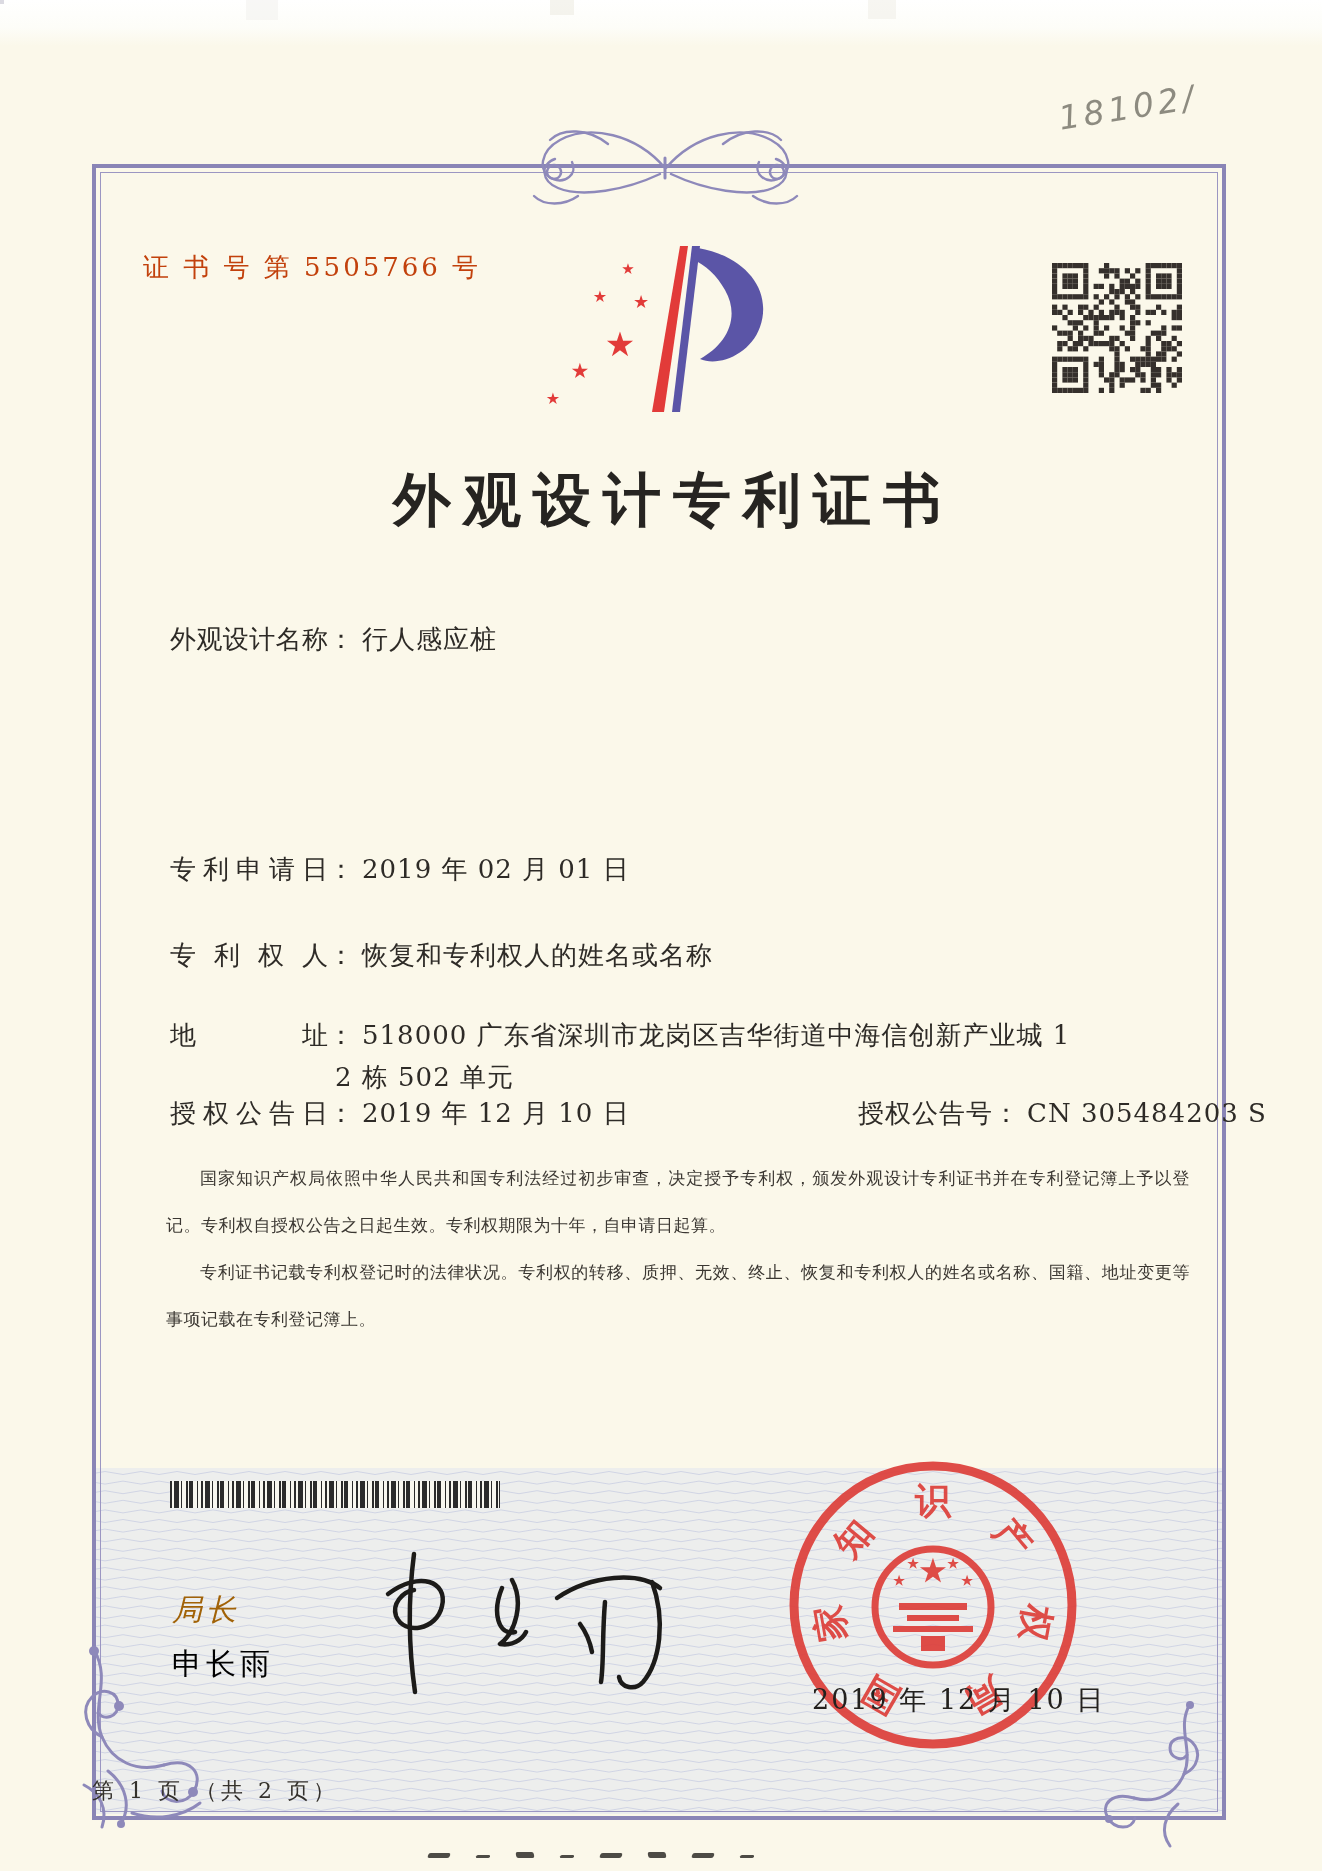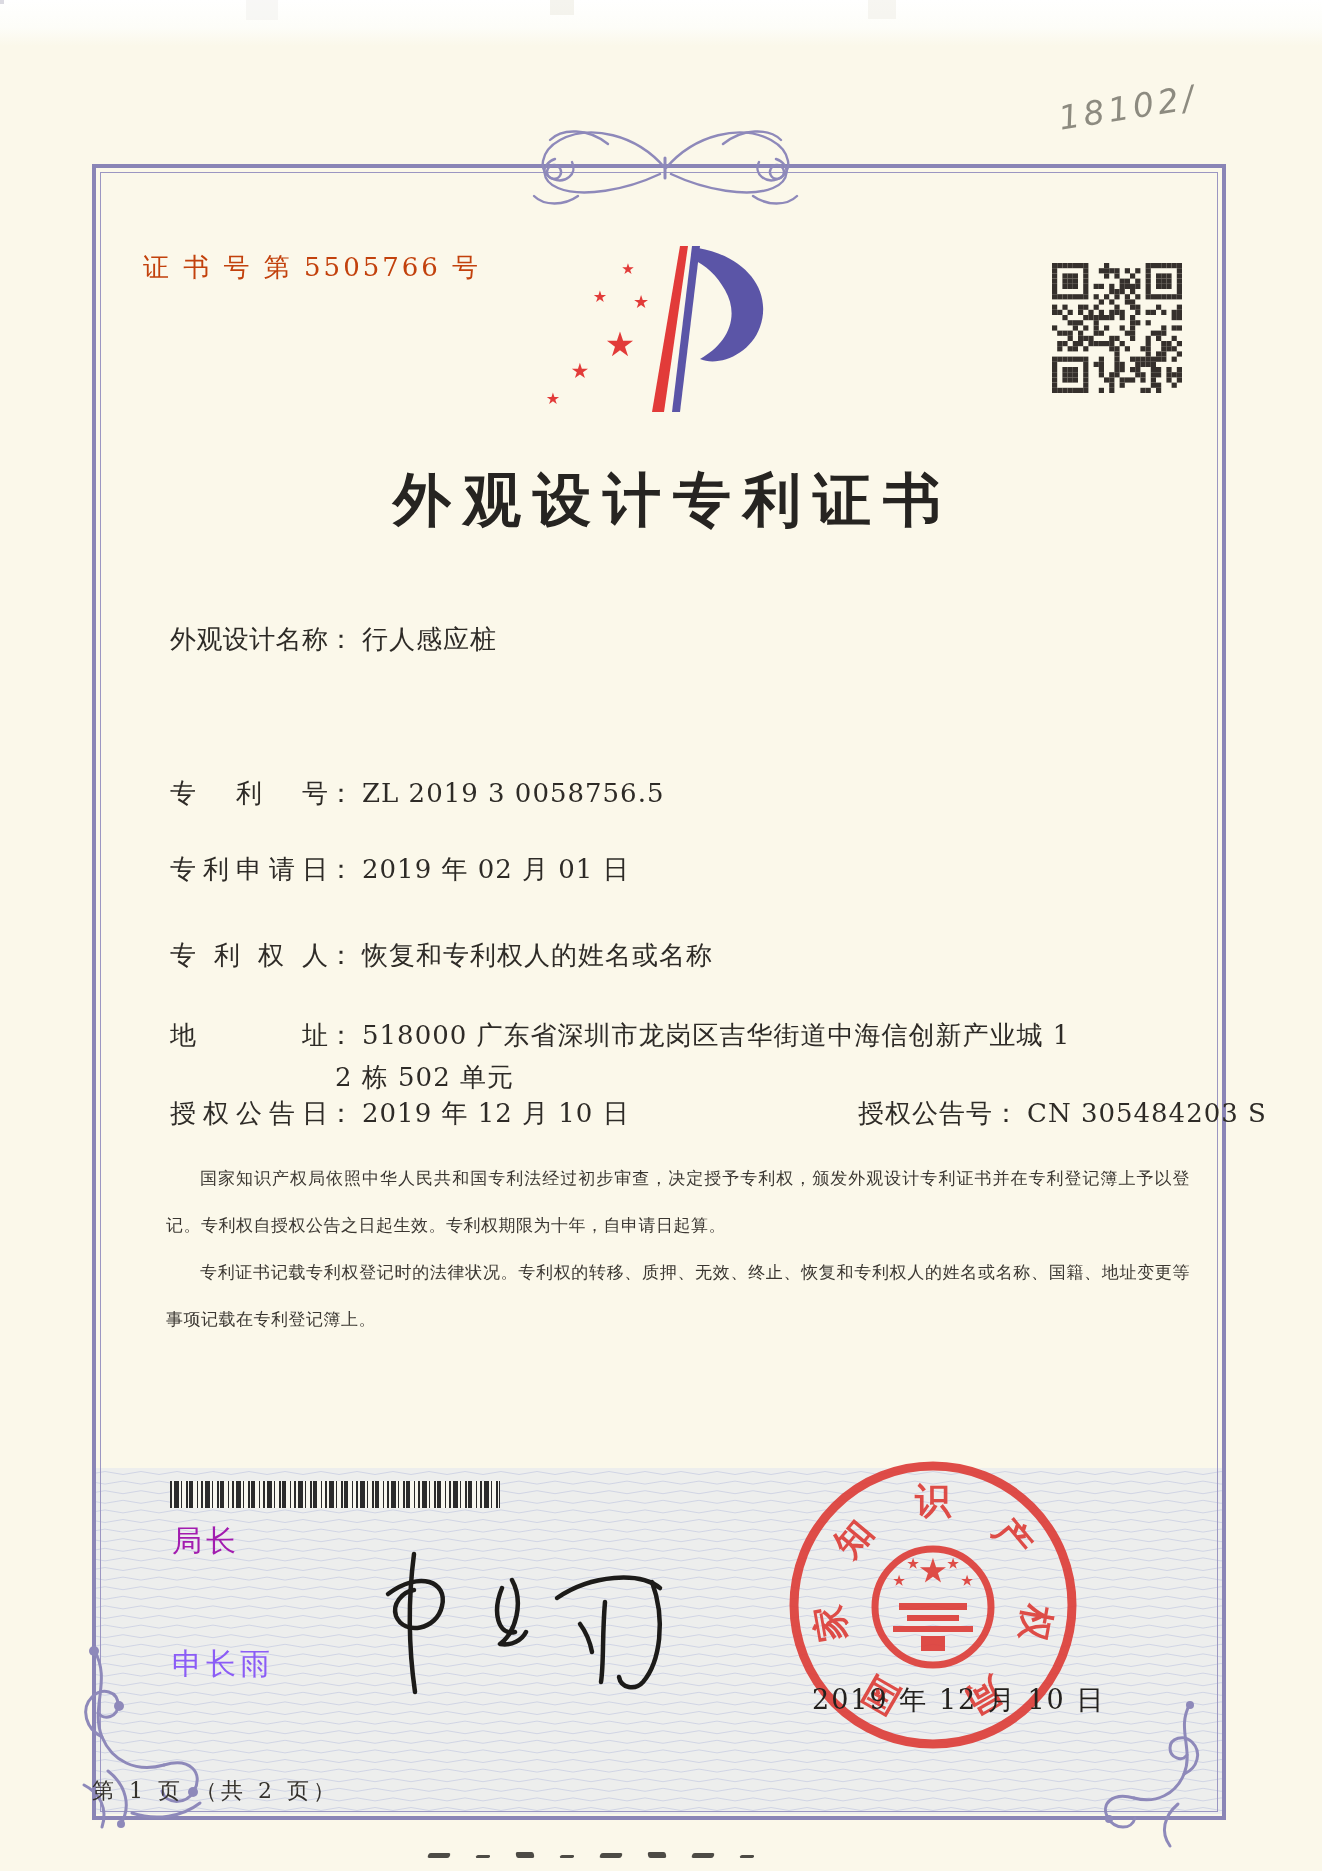--- a/index.html
+++ b/index.html
@@ -52,22 +52,22 @@
   .paragraphs{position:absolute;left:166px;top:1155px;width:1024px;z-index:2;
     font-size:17px;line-height:47px;text-align:justify;color:#3b3732;letter-spacing:0.5px;}
   .paragraphs p{margin:0;text-indent:2em;}
 
   .barcode{position:absolute;left:170px;top:1481px;width:330px;height:27px;z-index:2;
     background:repeating-linear-gradient(90deg,
       #2b2b2b 0 2px,#f8f7ef 2px 4px,#2b2b2b 4px 9px,#f8f7ef 9px 11px,
       #2b2b2b 11px 12px,#f8f7ef 12px 16px,#2b2b2b 16px 18px,#f8f7ef 18px 19px,
       #2b2b2b 19px 23px,#f8f7ef 23px 27px,#2b2b2b 27px 28px,#f8f7ef 28px 31px);}
 
-  .officer-title{position:absolute;left:172px;top:1521px;z-index:2;font-size:30px;letter-spacing:4px;color:#a21caf;}
-  .officer-name{position:absolute;left:172px;top:1644px;z-index:2;font-size:30px;letter-spacing:4px;color:#8b5cf6;}
+  .officer-title{position:absolute;left:172px;top:1590px;z-index:2;font-size:30px;letter-spacing:4px;color:#a16207;font-style:italic;}
+  .officer-name{position:absolute;left:172px;top:1644px;z-index:2;font-size:30px;letter-spacing:4px;color:#000000;}
 
   .signature{position:absolute;left:352px;top:1540px;width:330px;height:165px;z-index:2;}
 
   .seal{position:absolute;left:783px;top:1455px;width:300px;height:300px;z-index:2;opacity:.93;}
   .seal text{font-family:"DejaVu Serif","Liberation Serif",serif;font-weight:700;}
   .seal-date{position:absolute;left:812px;top:1682px;z-index:3;font-size:27px;letter-spacing:2px;color:#23211e;}
 
   .footer{position:absolute;left:92px;top:1776px;width:1030px;text-align:left;z-index:2;
     font-size:22px;letter-spacing:4px;color:#34312c;}
 
@@ -490,23 +490,20 @@
       <rect x="20" y="120" width="5" height="5" fill="#35302c"></rect>
       <rect x="25" y="120" width="5" height="5" fill="#35302c"></rect>
       <rect x="30" y="120" width="5" height="5" fill="#35302c"></rect>
     </svg>
 
   <h1 class="title">外观设计专利证书</h1>
 
   <div class="field" style="top:622px">
     <span class="flabel">外观设计名称</span><span class="fcolon">：</span><span class="fvalue">行人感应桩</span>
   </div>
-  <div class="field" style="top:776px">
-    <span class="flabel">专利号</span><span class="fcolon">：</span><span class="fvalue">ZL 2019 3 0058756.5</span>
-  </div>
   <div class="field" style="top:852px">
     <span class="flabel">专利申请日</span><span class="fcolon">：</span><span class="fvalue">2019 年 02 月 01 日</span>
   </div>
   <div class="field" style="top:938px">
     <span class="flabel">专利权人</span><span class="fcolon">：</span><span class="fvalue">恢复和专利权人的姓名或名称</span>
   </div>
   <div class="field" style="top:1018px">
     <span class="flabel">地址</span><span class="fcolon">：</span><span class="fvalue">518000 广东省深圳市龙岗区吉华街道中海信创新产业城 1</span>
     <span class="addr-line2">2 栋 502 单元</span>
   </div>

